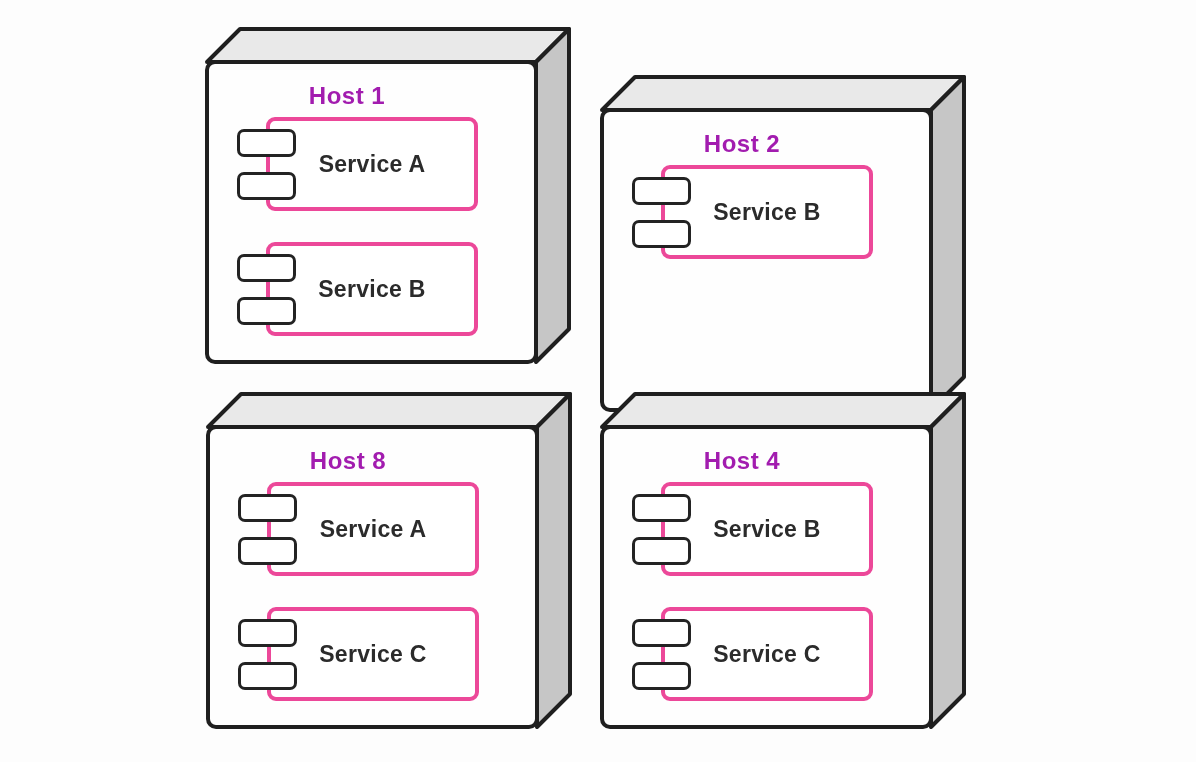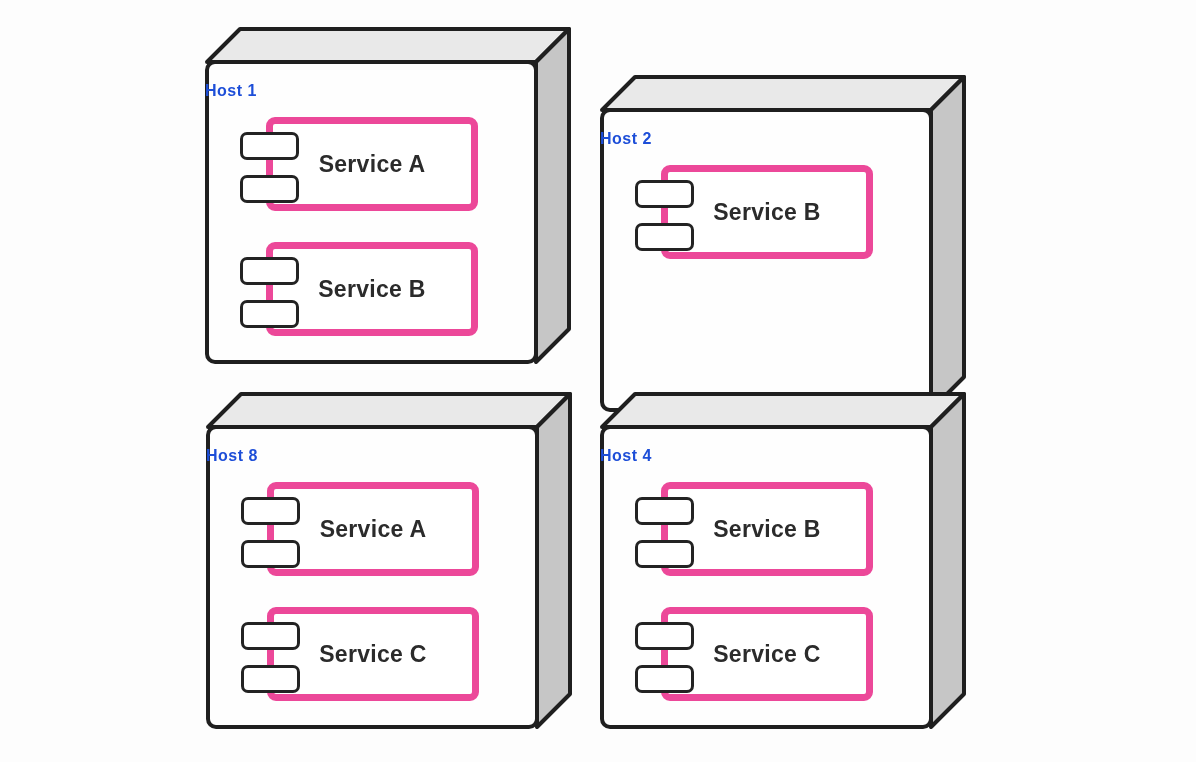--- a/index.html
+++ b/index.html
@@ -25,33 +25,34 @@
   .node-3d { position: absolute; left: 0; top: 0; width: 366px; height: 337px; }
   .face-top   { fill: #e9e9e9; stroke: #1f1f1f; stroke-width: 4; stroke-linejoin: round; }
   .face-side  { fill: #c6c6c6; stroke: #1f1f1f; stroke-width: 4; stroke-linejoin: round; }
   .face-front { fill: #fefefe; stroke: #1f1f1f; stroke-width: 4; stroke-linejoin: round; }
 
   .host-label {
     position: absolute;
     left: 0;
     top: 55px;
     width: 284px;
-    font-size: 16px;
+    text-align: center;
+    font-size: 24px;
     font-weight: bold;
-    color: #1d4ed8;
+    color: #a21caf;
     letter-spacing: 0.5px;
   }
 
   .component {
     position: absolute;
     left: 61px;
     width: 212px;
     height: 94px;
     background: #ffffff;
-    border: 7px solid #ec4899;
+    border: 4px solid #ec4899;
     border-radius: 9px;
     display: flex;
     align-items: center;
     justify-content: center;
   }
   .comp-1 { top: 90px; }
   .comp-2 { top: 215px; }
 
   .component-label {
     font-size: 23px;

